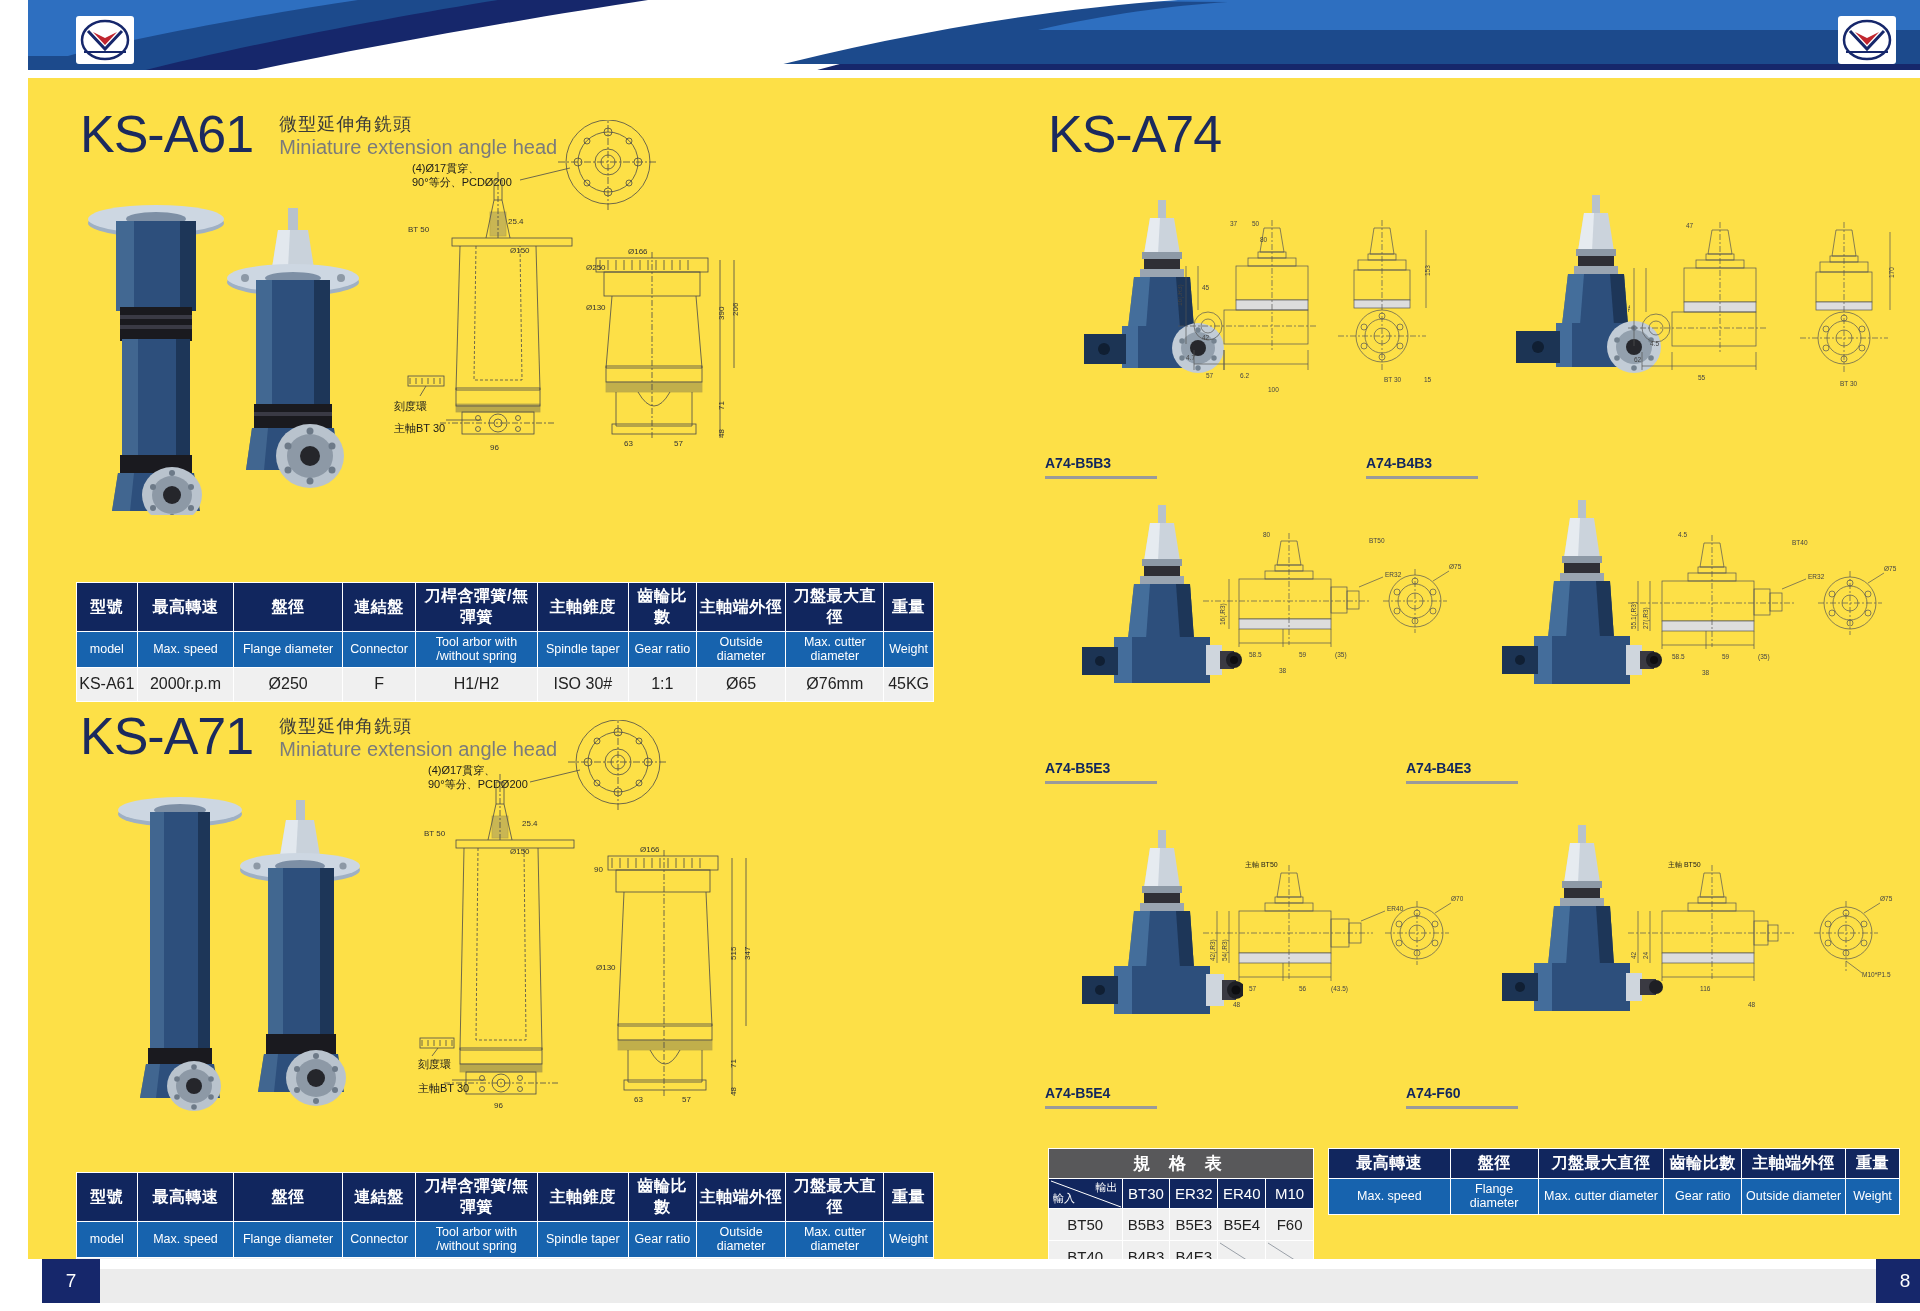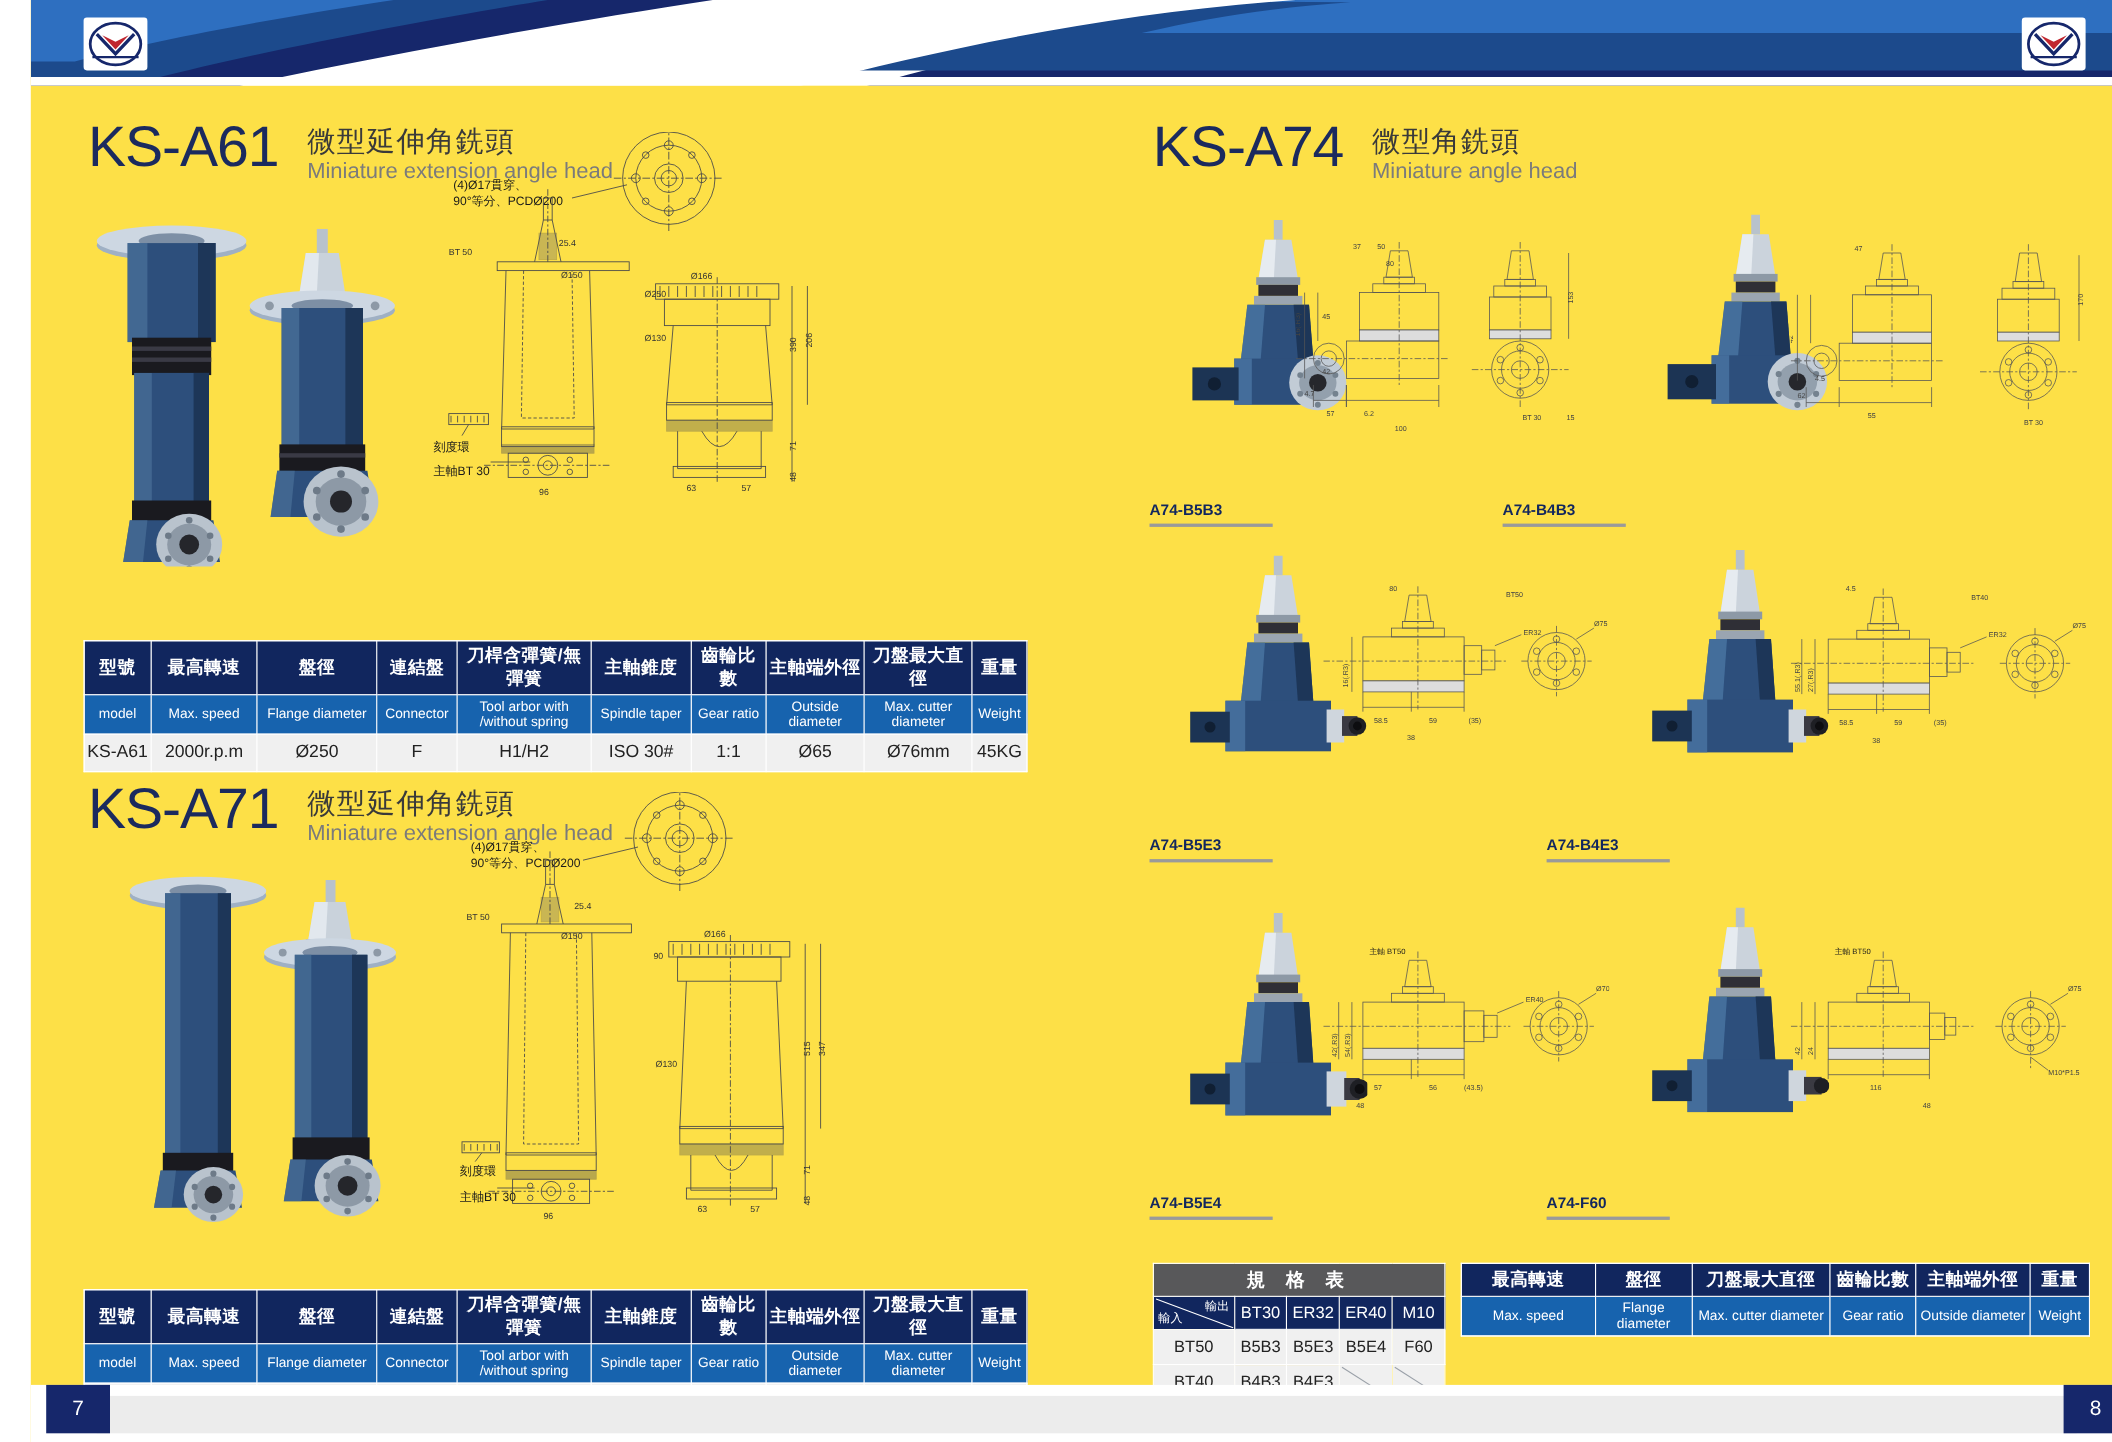--- a/index.html
+++ b/index.html
@@ -35,21 +35,21 @@
   .logo-right { left: 1810px; }
 
   
   .sec-title { position: absolute; }
   .sec-code {
     font-size: 52px; font-weight: 400;
     color: #1b2a5e; letter-spacing: -1px;
     line-height: 1;
   }
   .sec-cn {
-    font-size: 26px; color: #3a3a3a;
+    font-size: 18px; color: #3a3a3a;
     line-height: 1.15; letter-spacing: 1px;
   }
   .sec-en {
     font-size: 20px; color: #7b7b7b;
     line-height: 1.2;
   }
   .title-row { display: flex; align-items: flex-start; gap: 26px; }
   .title-text { padding-top: 6px; }
 
   
@@ -597,24 +597,20 @@
         <td>Ø65</td>
         <td>Ø76mm</td>
         <td>55KG</td>
       </tr>
     </tbody>
   </table>
 
   <div class="sec-title" style="left:1020px; top:108px;">
     <div class="title-row">
       <div class="sec-code">KS-A74</div>
-      <div class="title-text">
-        <div class="sec-cn">微型角銑頭</div>
-        <div class="sec-en">Miniature angle head</div>
-      </div>
     </div>
   </div>
 
   <div class="photo" style="left:1030px; top:200px;">
     <svg width="180" height="240" viewBox="0 0 180 240">
       <rect x="100" y="0" width="8" height="18" fill="#b8c2cc"></rect>
       <path d="M92 18 L116 18 L122 54 L86 54 Z" fill="#cbd3dc"></path>
       <path d="M92 18 L102 18 L100 54 L86 54 Z" fill="#e6ebf0"></path>
       <rect x="84" y="52" width="40" height="7" fill="#8d99a6"></rect>
       <rect x="86" y="59" width="36" height="10" fill="#2f2f36"></rect>

